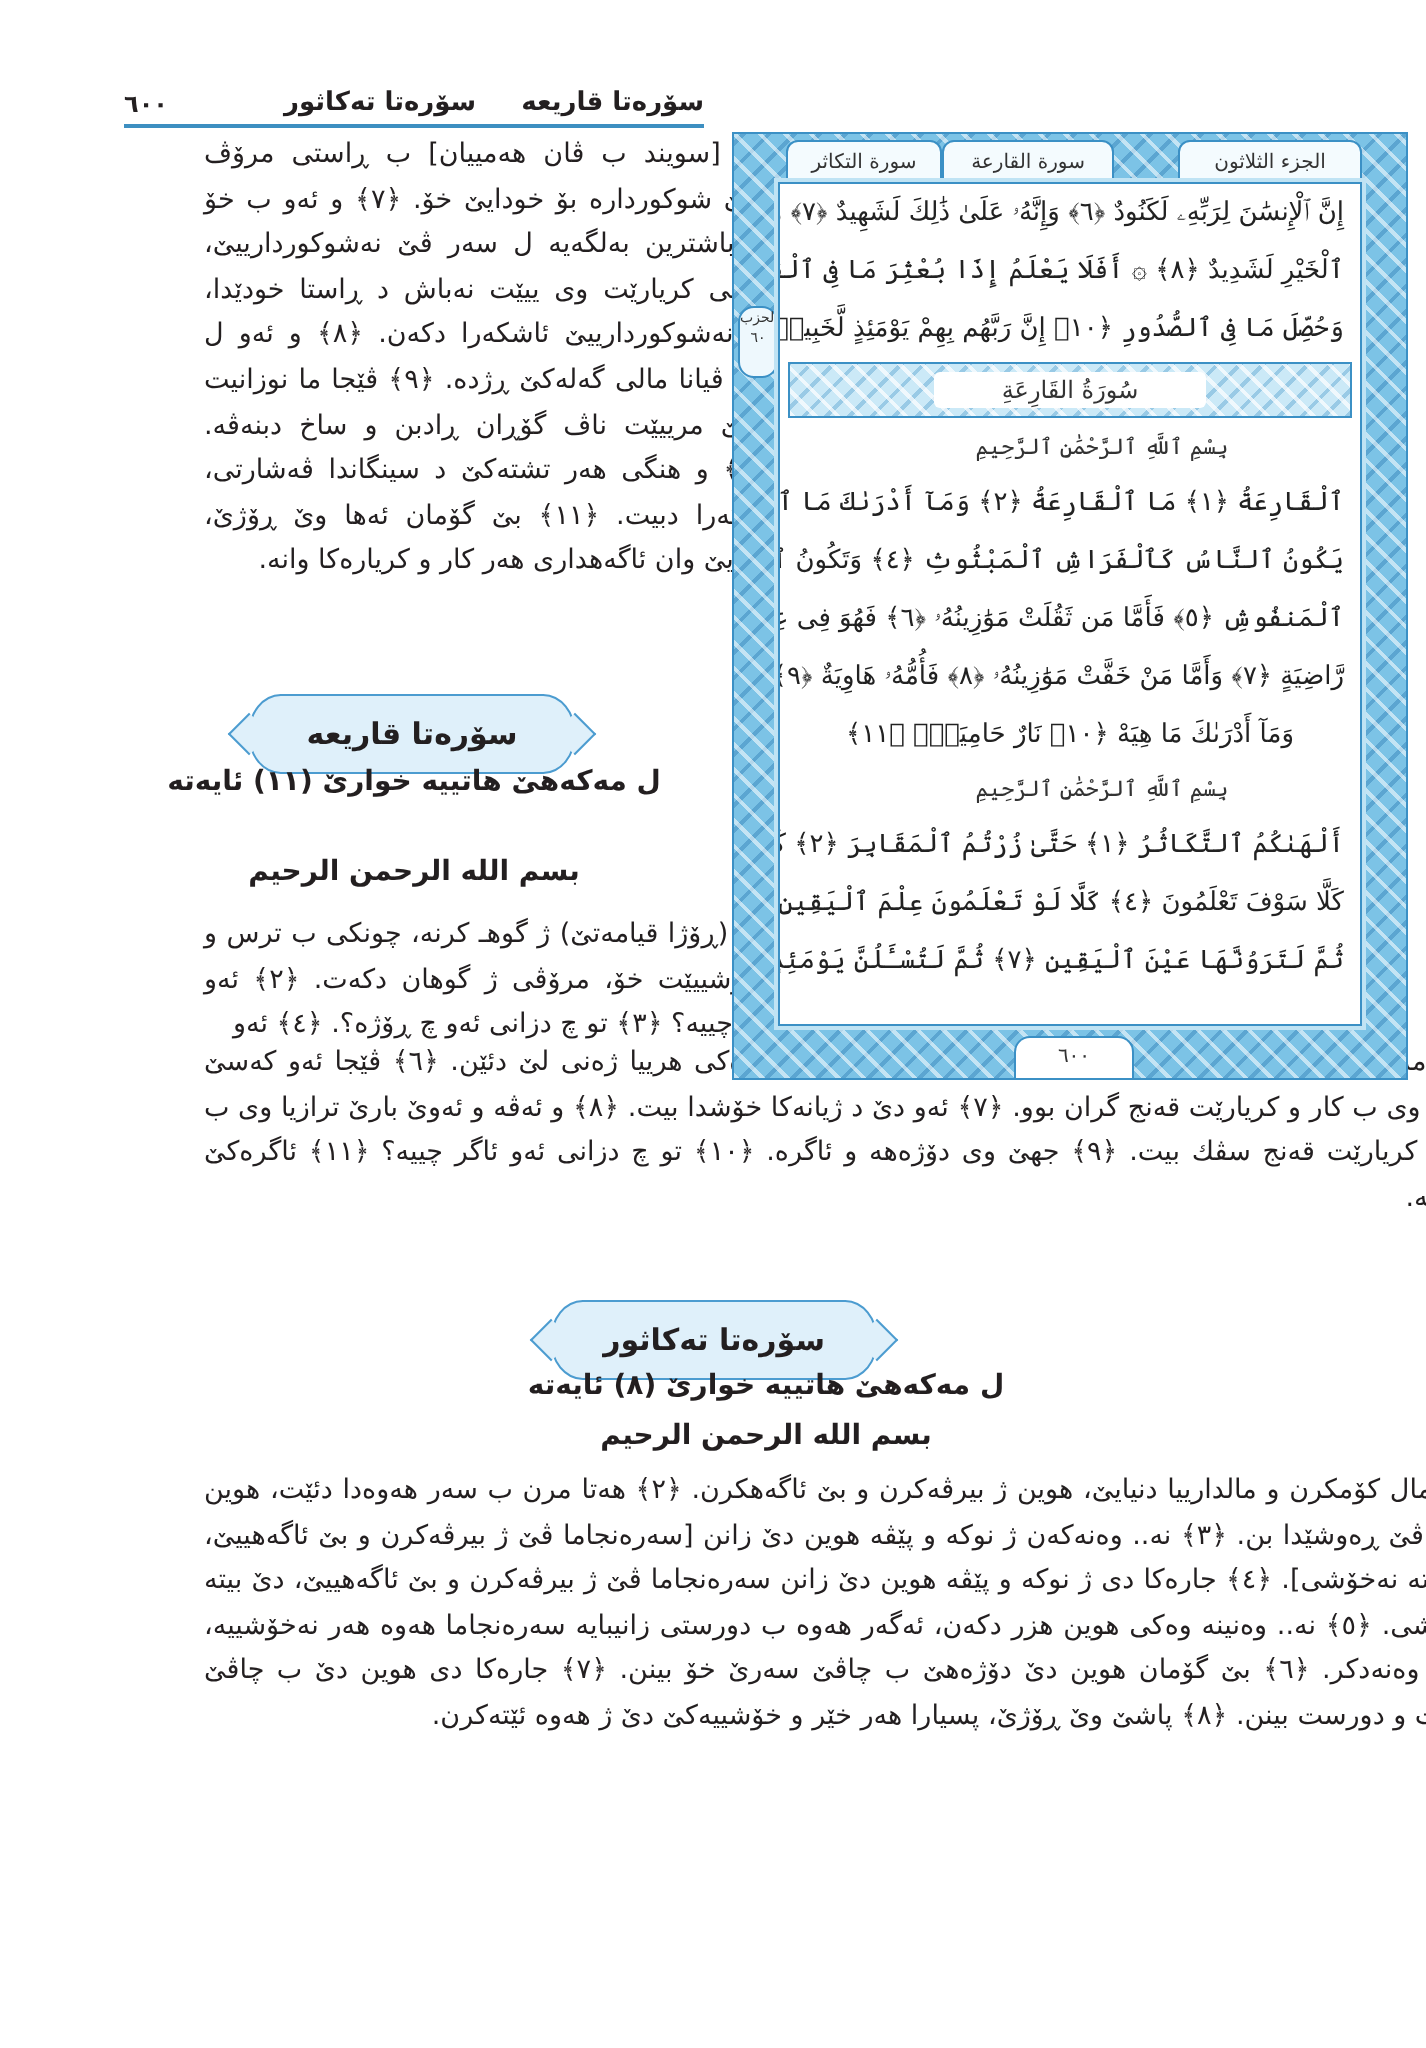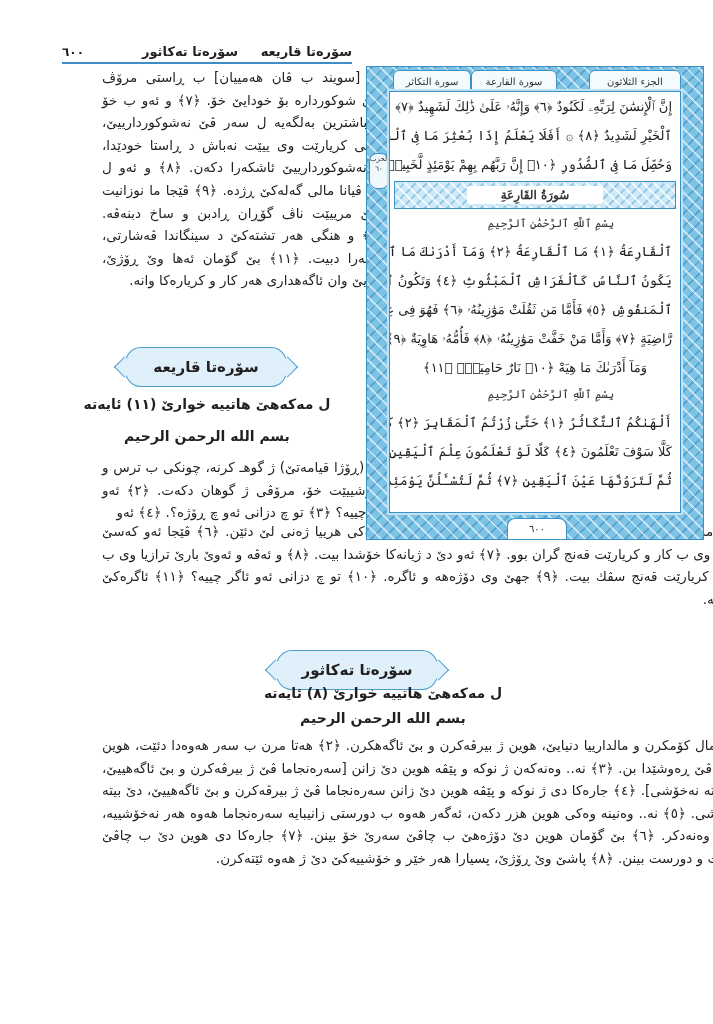--- a/index.html
+++ b/index.html
@@ -82,21 +82,21 @@
   }
   .ayah-line.center { text-align: center; text-align-last: center; }
   .surah-band {
     height: 26px; margin: 2px 4px; background: #cbe9f7; border: 1px solid #3b90c5;
     display: flex; align-items: center; justify-content: center;
     font-family: "DejaVu Serif", serif; font-size: 12px; direction: rtl; color: #333;
     background-image:
       repeating-linear-gradient(45deg, rgba(255,255,255,0.7) 0 2px, transparent 2px 8px),
       repeating-linear-gradient(-45deg, rgba(59,144,197,0.35) 0 2px, transparent 2px 8px);
   }
-  .surah-band span { background: #ffffff; padding: 2px 34px; border-radius: 3px; font-weight: bold; }
+  .surah-band span { background: #ffffff; padding: 2px 34px; border-radius: 3px; }
   .basmala {
     height: 26px; line-height: 26px; text-align: center; direction: rtl;
     font-family: "DejaVu Serif", serif; font-size: 11px; color: #333; padding-left: 32px;
   }
   .mushaf .page-tab {
     position: absolute; left: 140px; bottom: 0px; width: 58px; height: 20px;
     background: #ffffff; border: 1px solid #3b90c5; border-bottom: none;
     border-radius: 8px 8px 0 0; font-size: 10px; text-align: center; line-height: 20px; color: #333;
   }
 </style>
@@ -108,21 +108,21 @@
   <div class="titles">
     <span>سۆرەتا قاریعە</span>
     <span>سۆرەتا تەکاثور</span>
   </div>
 </div>
 
 <div class="para" style="left:62px; top:66px; width:290px; height:270px;">﴿٦﴾ [سویند ب ڤان هەمییان] ب ڕاستی مرۆڤ نەییێ شوکوردارە بۆ خودایێ خۆ. ﴿٧﴾ و ئەو ب خۆ ژی باشترین بەلگەیە ل سەر ڤێ نەشوکوردارییێ، چونکی کریارێت وی ییێت نەباش د ڕاستا خودێدا، ڤێ نەشوکوردارییێ ئاشکەرا دکەن. ﴿٨﴾ و ئەو ل سەر ڤیانا مالی گەلەکێ ڕژدە. ﴿٩﴾ ڤێجا ما نوزانیت دەمێ مرییێت ناڤ گۆڕان ڕادبن و ساخ دبنەڤە. ﴿١٠﴾ و هنگی هەر تشتەکێ د سینگاندا ڤەشارتی، ئاشکەرا دبیت. ﴿١١﴾ بێ گۆمان ئەها وێ ڕۆژێ، خودایێ وان ئاگەهداری هەر کار و کریارەکا وانە.</div>
 
 <div class="badge" style="left:124px; top:347px; width:164px;">سۆرەتا قاریعە</div>
 
-<div class="center-line" style="left:62px; top:396px; width:290px;">ل مەکەهێ هاتییە خوارێ (١١) ئایەتە</div>
+<div class="center-line" style="left:62px; top:383px; width:290px;">ل مەکەهێ هاتییە خوارێ (١١) ئایەتە</div>
 <div class="center-line" style="left:62px; top:428px; width:290px;">بسم الله الرحمن الرحیم</div>
 
 <div class="para" style="left:62px; top:456px; width:290px; height:70px;">﴿١﴾ (ڕۆژا قیامەتێ) ژ گوهـ کرنە، چونکی ب ترس و نەخۆشییێت خۆ، مرۆڤی ژ گوهان دکەت. ﴿٢﴾ ئەو ڕۆژ چییە؟ ﴿٣﴾ تو چ دزانی ئەو چ ڕۆژە؟. ﴿٤﴾ ئەو</div>
 
 <div class="para" style="left:62px; top:520px; width:642px; height:96px;">ڕۆژا مرۆڤ تێدا، وەکی بەلاتینکێت شەپرزە و بەلاڤە. ﴿٥﴾ و چیا وەکی هرییا ژەنی لێ دئێن. ﴿٦﴾ ڤێجا ئەو کەسێ ترازیا وی ب کار و کریارێت قەنج گران بوو. ﴿٧﴾ ئەو دێ د ژیانەکا خۆشدا بیت. ﴿٨﴾ و ئەڤە و ئەوێ بارێ ترازیا وی ب کار و کریارێت قەنج سڤك بیت. ﴿٩﴾ جهێ وی دۆژەهە و ئاگرە. ﴿١٠﴾ تو چ دزانی ئەو ئاگر چییە؟ ﴿١١﴾ ئاگرەکێ شارییە.</div>
 
 <div class="badge" style="left:275px; top:650px; width:164px;">سۆرەتا تەکاثور</div>
 
 <div class="center-line" style="left:62px; top:685px; width:642px;">ل مەکەهێ هاتییە خوارێ (٨) ئایەتە</div>
 <div class="center-line" style="left:62px; top:710px; width:642px;">بسم الله الرحمن الرحیم</div>

